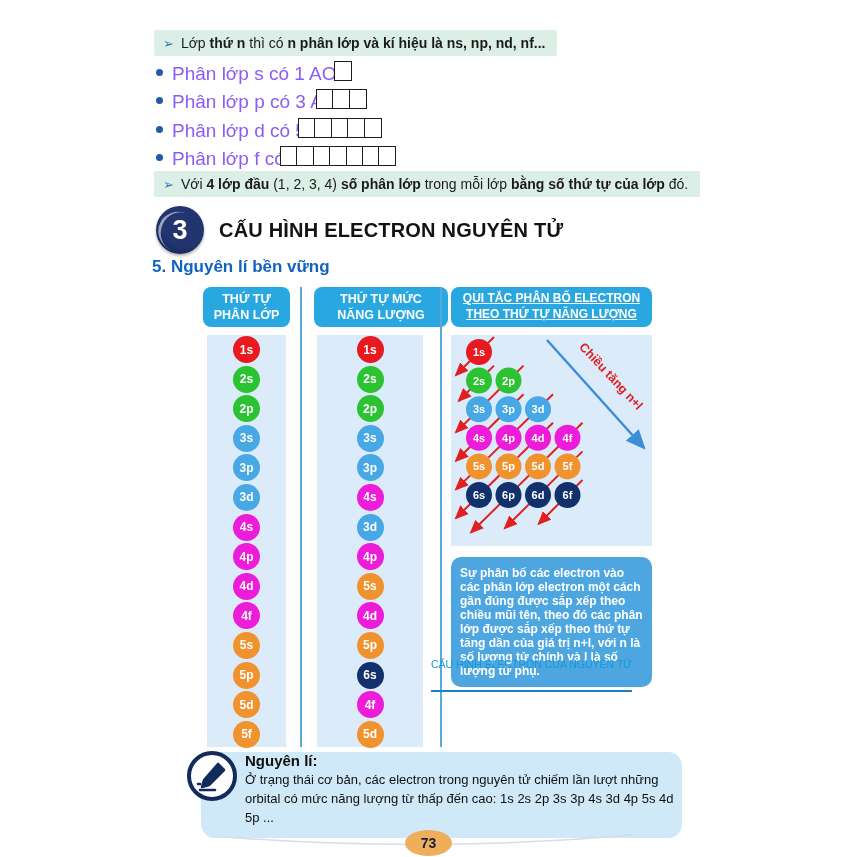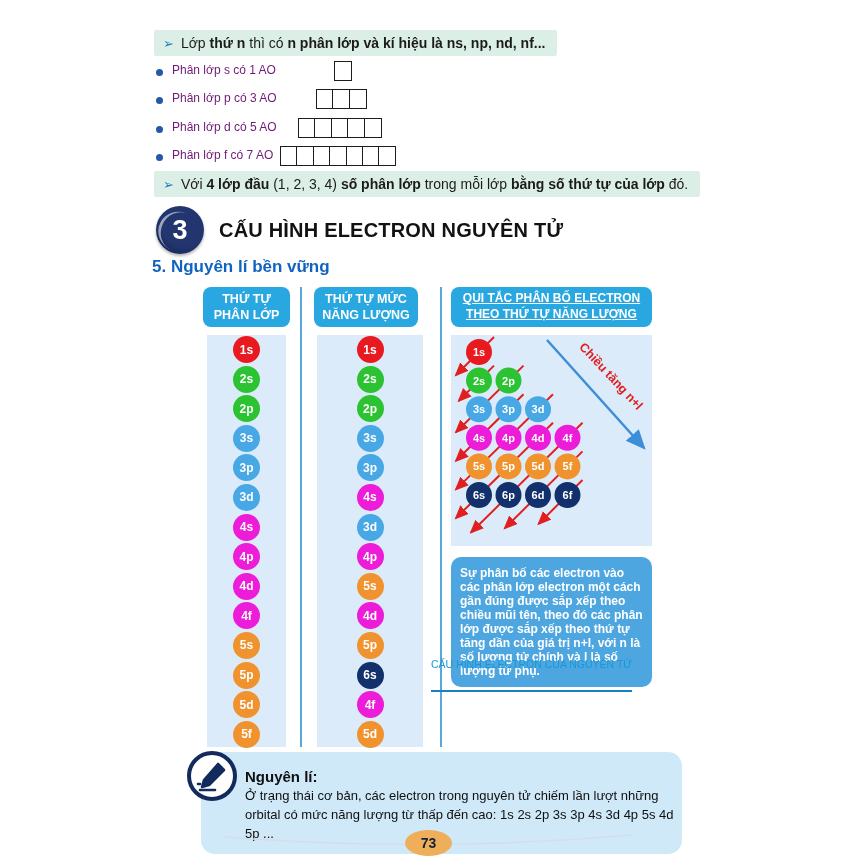--- a/index.html
+++ b/index.html
@@ -11,62 +11,62 @@
     background:#dcefe7; padding:5px 12px 5px 9px; border-radius:2px; font-size:14px; color:#1b1b1b; }
   .note-bar .marker { color:#1f7ab8; font-size:13px; margin-right:7px; }
   .bold { font-weight:bold; }
   #note1 { top:30px; }
   #note2 { top:171px; }
 
   
   .sublayers { position:absolute; left:154px; top:62px; width:420px; }
   .sub-row { position:relative; height:21px; margin-bottom:7.4px; }
   .bullet { position:absolute; left:2px; top:7px; width:7px; height:7px; border-radius:50%; background:#2458a8; }
-  .sub-label { position:absolute; left:18px; top:1px; font-size:12px; color:#701a75; }
+  .sub-label { position:absolute; left:18px; top:1px; font-size:19px; color:#8b5cf6; }
   .ao-boxes { position:absolute; top:-1px; display:flex; }
   .ao-box { width:18px; height:20px; background:#fff; border:1.6px solid #1c1c1c; margin-right:-1.6px; }
 
   
   .badge { position:absolute; left:156px; top:206px; width:48px; height:48px; border-radius:50%;
     background:radial-gradient(circle at 60% 35%, #22356e 55%, #0d1e4a 100%);
     display:flex; align-items:center; justify-content:center;
     box-shadow:0 2px 3px rgba(0,0,0,.3); }
   .badge::before { content:""; position:absolute; left:2px; top:6px; width:40px; height:40px;
     border-radius:50%; border-left:3px solid rgba(255,255,255,.55); transform:rotate(24deg); }
   .badge span { color:#fff; font-size:27px; font-weight:bold; }
   .section-title { position:absolute; left:219px; top:219px; font-size:20px; font-weight:bold; color:#121212; letter-spacing:.2px; }
   .subsection { position:absolute; left:152px; top:257px; font-size:17px; font-weight:bold; color:#1064c0; }
 
   
   .col-header { position:absolute; top:287px; height:40px; background:#29a7e1; border-radius:8px;
     color:#fff; font-weight:bold; font-size:12.5px; line-height:1.3; text-align:center;
     display:flex; align-items:center; justify-content:center; white-space:pre-line; }
   #col1-header { left:203px; width:87px; }
-  #col2-header { left:314px; width:104px; }
+  #col2-header { left:314px; width:134px; }
   #col3-header { left:451px; width:201px; font-size:12px;text-decoration:underline; }
   .v-divider { position:absolute; top:287px; width:2px; height:460px; background:#58a8d8; }
   #div1 { left:300px; } #div2 { left:440px; }
 
   .col-body { position:absolute; top:335px; height:412px; background:#dcebfa;
     display:flex; flex-direction:column; align-items:center; gap:2.6px; padding-top:1px; }
   #col1-body { left:207px; width:79px; }
   #col2-body { left:317px; width:106px; }
   .orb { width:27px; height:27px; border-radius:50%; color:#fff; font-size:12px; font-weight:bold;
     display:flex; align-items:center; justify-content:center; flex:0 0 auto; }
 
   
   .diagram-panel { position:absolute; left:451px; top:335px; width:201px; height:211px; background:#dcebfa; }
   .explain-box { position:absolute; left:451px; top:557px; width:201px; background:#4da6e0; border-radius:10px;
     color:#fff; font-size:12px; font-weight:bold; line-height:14px; padding:9px 9px; }
   .col3-footer { position:absolute; left:431px; top:658px; width:201px; text-align:center; white-space:nowrap;
     color:#1898d8; font-size:10.5px; font-weight:normal; border-bottom:2.5px solid #1a7fc4; padding-bottom:20px; }
 
   
   .principle-box { position:absolute; left:201px; top:752px; width:481px; min-height:70px;
-    background:#cfe9f8; border-radius:14px; padding:16px 8px 10px 44px; }
+    background:#cfe9f8; border-radius:14px; padding:0 8px 10px 44px; }
   .p-title { font-size:15px; font-weight:bold; color:#101010; margin-bottom:2px; }
   .p-text { font-size:13px; color:#101010; line-height:1.45; }
   .p-icon { position:absolute; left:185px; top:749px; width:54px; height:54px; }
 
   
   .footer-arc { position:absolute; left:0; top:0; pointer-events:none; }
   .page-num { position:absolute; left:405px; top:830px; width:47px; height:26px; background:#efae59;
     border-radius:50%; display:flex; align-items:center; justify-content:center;
     font-size:14px; font-weight:bold; color:#15203a; }
   svg text { font-family:"Liberation Sans", sans-serif; }

